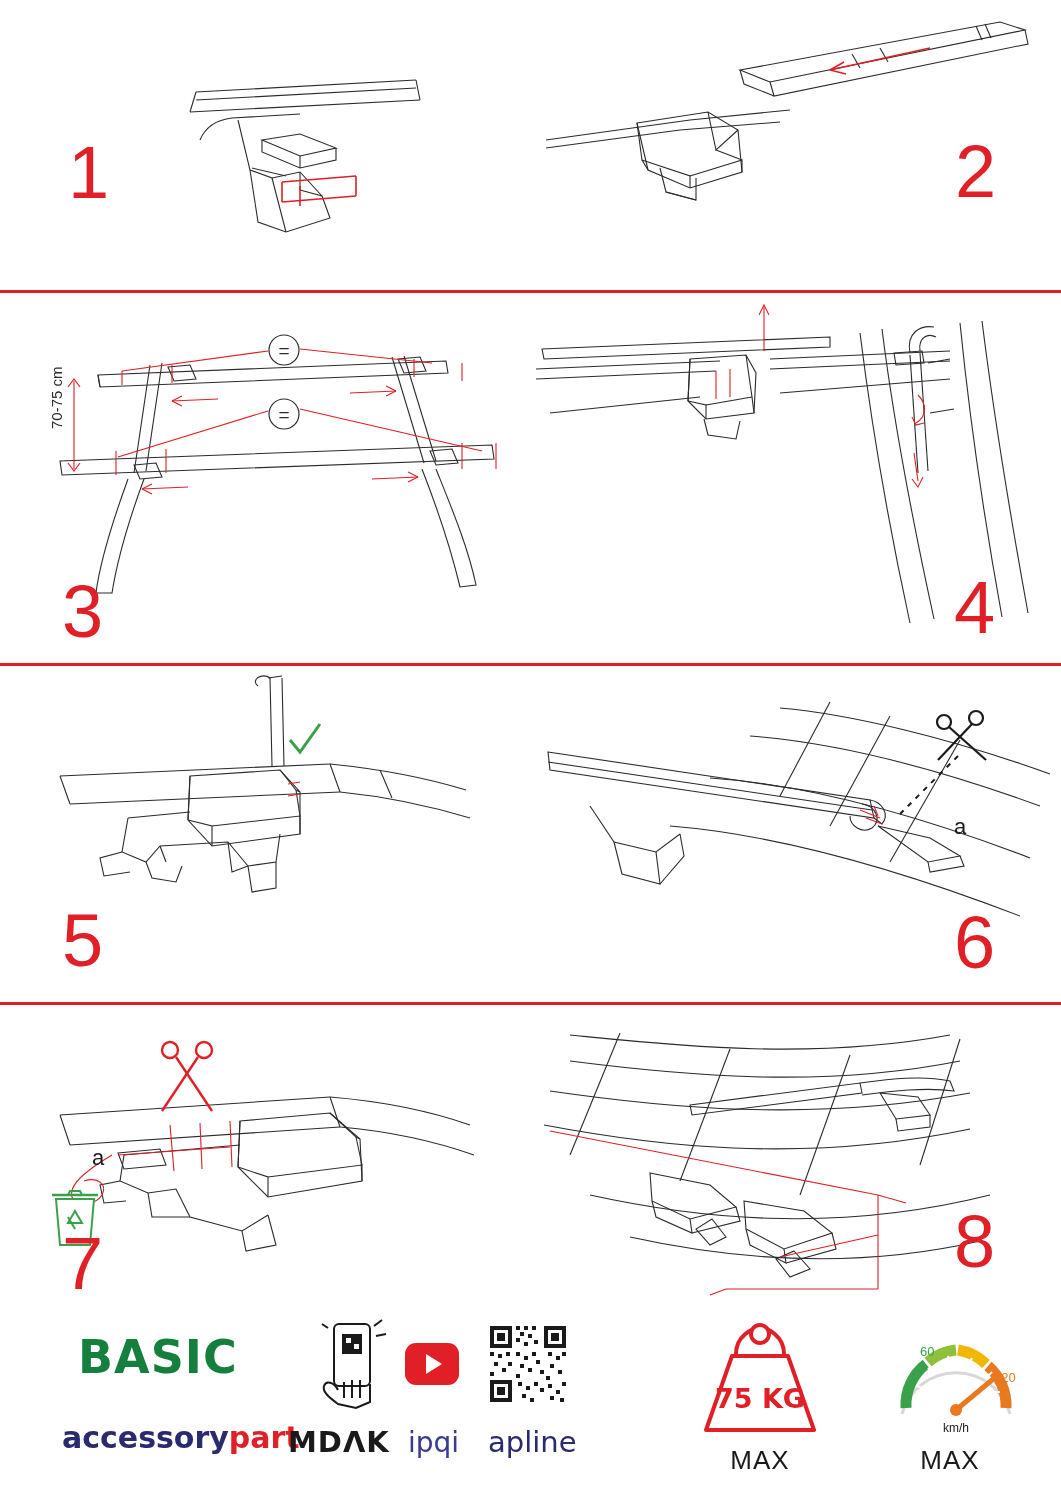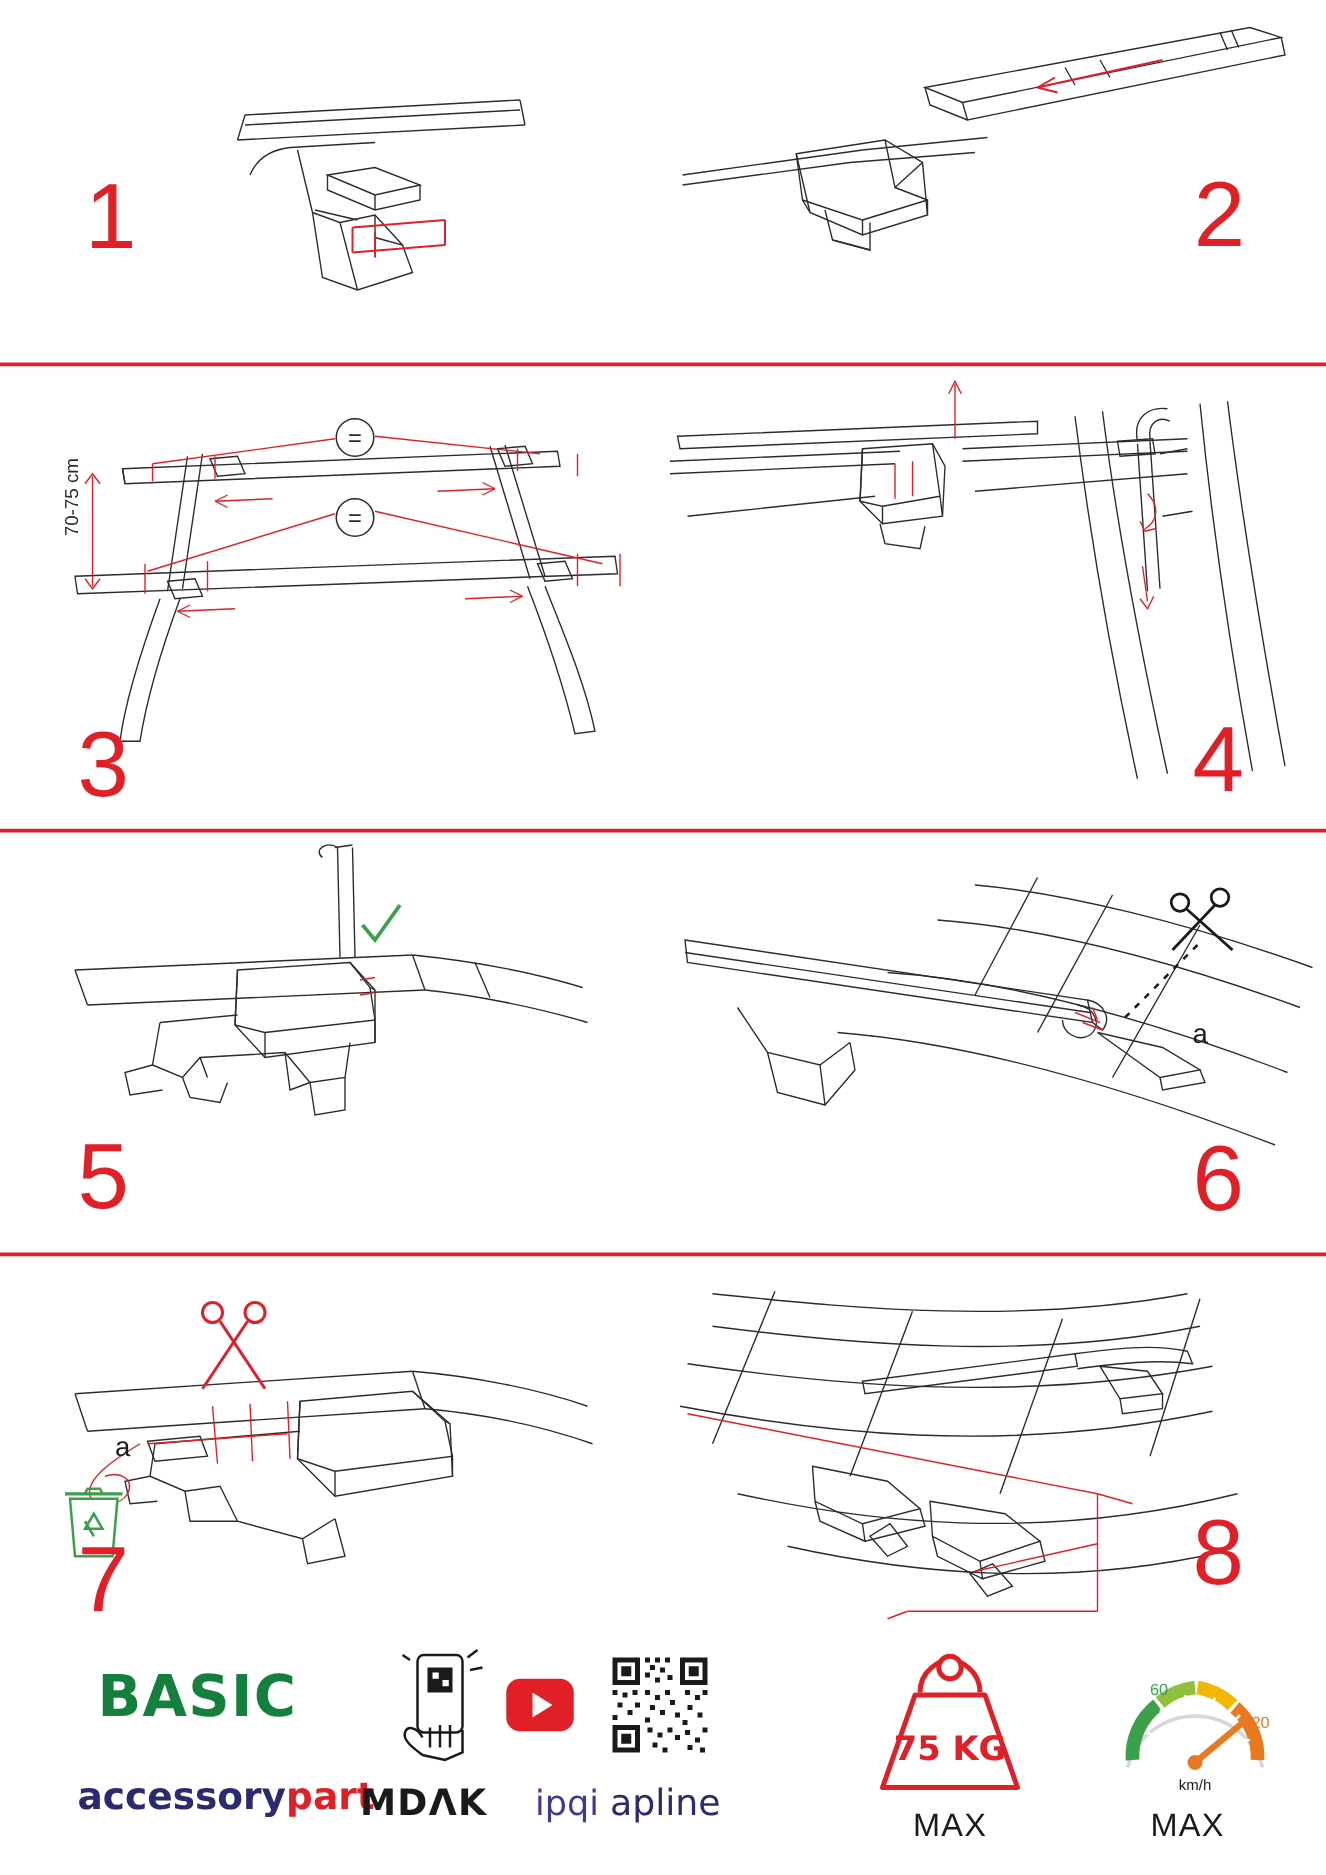--- a/index.html
+++ b/index.html
@@ -82,21 +82,21 @@
     left: 288px;
     top: 125px;
     font-family: "DejaVu Sans", sans-serif;
     font-weight: 700;
     font-size: 29px;
     color: #1a1a1a;
     letter-spacing: 1px;
   }
   .ipqi {
     position: absolute;
-    left: 428px;
+    left: 408px;
     top: 126px;
     font-family: "DejaVu Sans", sans-serif;
     font-size: 28px;
     color: #3b3b8f;
   }
   .apline {
     position: absolute;
     left: 488px;
     top: 125px;
     font-family: "DejaVu Sans", sans-serif;

